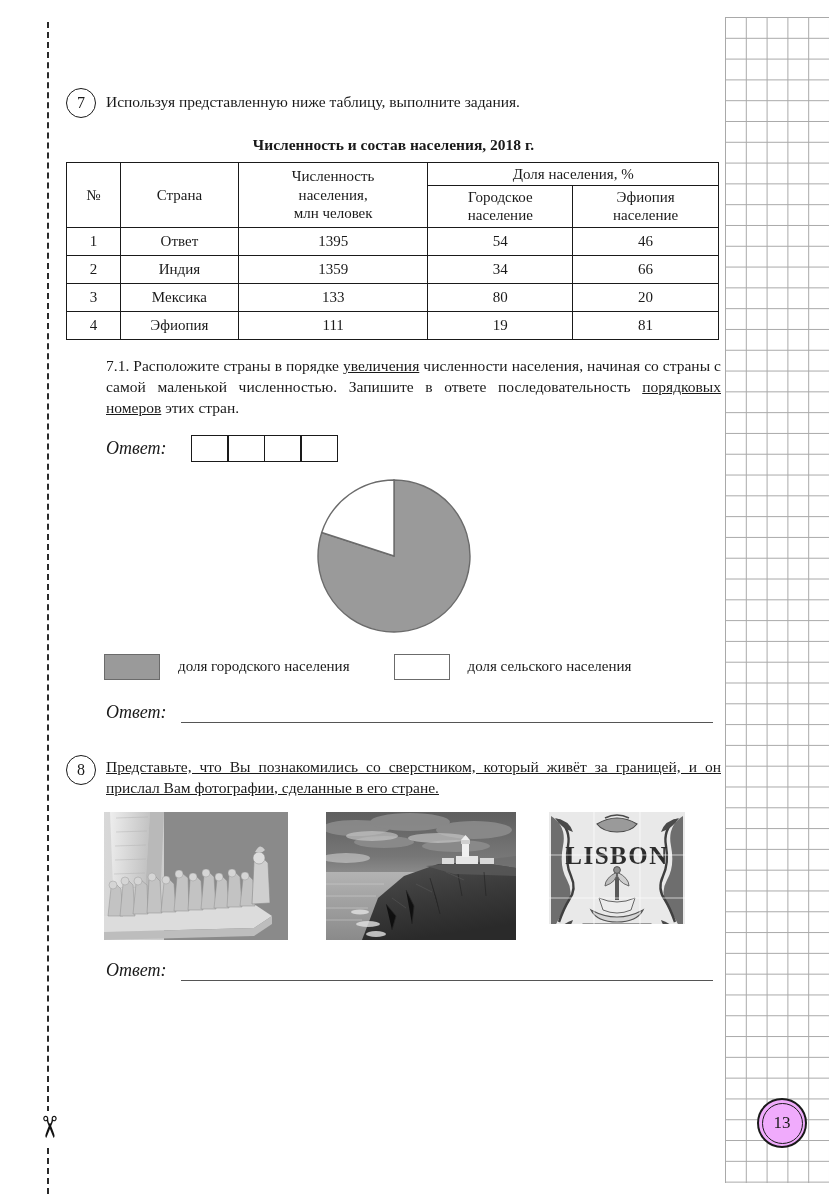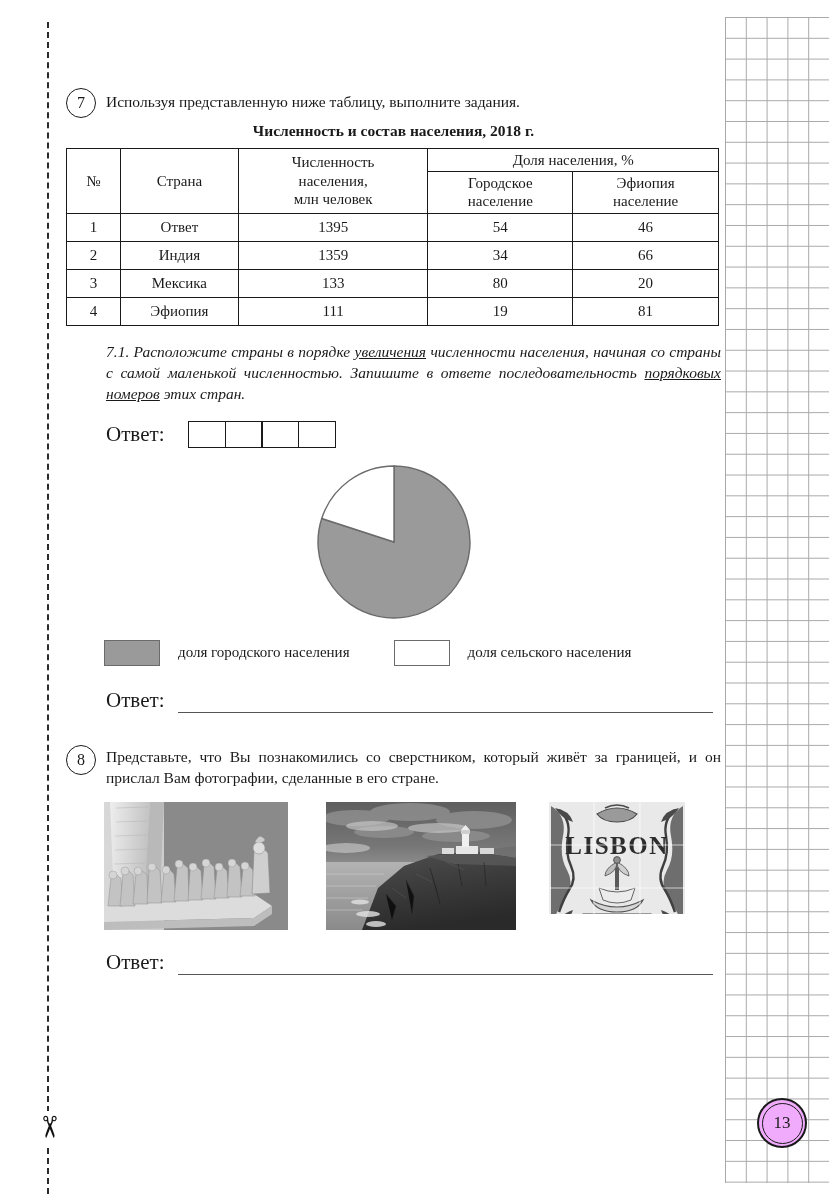--- a/index.html
+++ b/index.html
@@ -89,21 +89,21 @@
     font-size: 15.5px;
     line-height: 1.34;
     text-align: justify;
   }
 
   
   .table-title {
     text-align: center;
     font-weight: bold;
     font-size: 15.5px;
-    margin: 9px 0 8px 0;
+    margin: 23px 0 8px 0;
   }
 
   
   table.data-table {
     border-collapse: collapse;
     width: 653px;
     font-size: 15px;
   }
   table.data-table td, table.data-table th {
     border: 1.3px solid #1a1a1a;
@@ -121,32 +121,31 @@
   .col-rur  { width: 146px; }
   table.data-table tbody td { height: 28px; }
 
   
   .subq {
     margin-top: 15px;
     font-size: 15.5px;
     line-height: 1.38;
     text-align: justify;
     padding-left: 40px;
-    font-style: italic;
   }
   .subq u { text-decoration: underline; }
 
   
   .answer-row {
     display: flex;
     align-items: center;
     padding-left: 40px;
     margin-top: 16px;
   }
-  .answer-label { font-size: 21px; margin-right: 24px; }
+  .answer-label { font-size: 18px; margin-right: 24px; font-style: italic; }
   .answer-boxes { display: flex; }
   .answer-boxes .cell {
     width: 38px;
     height: 27px;
     border: 1.5px solid #1a1a1a;
     margin-left: -1.5px;
   }
   .answer-boxes .cell:first-child { margin-left: 0; }
 
   
@@ -345,21 +344,21 @@
     <div class="lg-label">доля сельского населения</div>
   </div>
 
   <div class="answer-line-row" style="margin-top:22px;">
     <div class="answer-label">Ответ:</div>
     <div class="answer-line"></div>
   </div>
 
   <div class="task-block" style="margin-top:32px;">
     <div class="task-num">8</div>
-    <div class="task-text" style="padding-left:40px; padding-top:2px;">Представьте, что Вы познакомились со сверстником, который живёт за границей, и он прислал Вам фотографии, сделанные в его стране.</div>
+    <div class="task-text" style="padding-left:40px; padding-top:2px;text-decoration:underline;">Представьте, что Вы познакомились со сверстником, который живёт за границей, и он прислал Вам фотографии, сделанные в его стране.</div>
   </div>
 
 
   <div class="photos">
 
     <div class="photo photo-1">
       <svg width="184" height="128" viewBox="0 0 184 128">
         <defs>
           <linearGradient id="skyG" x1="0" y1="0" x2="1" y2="0">
             <stop offset="0%" stop-color="#d8d8d8"></stop>

